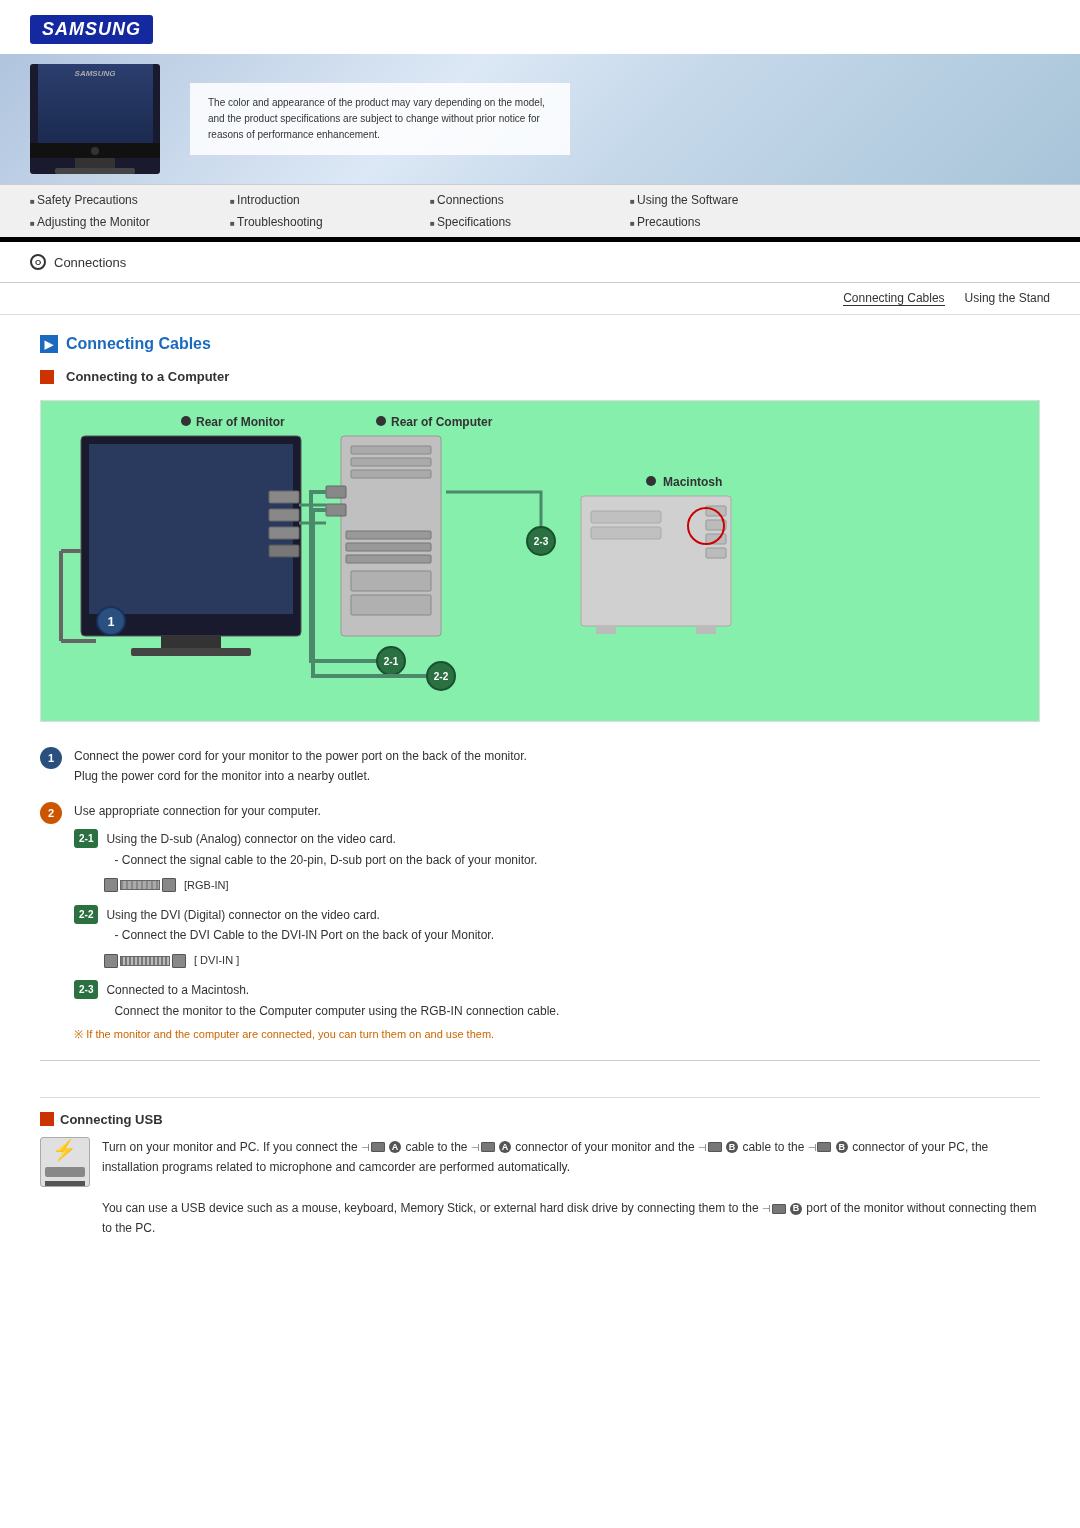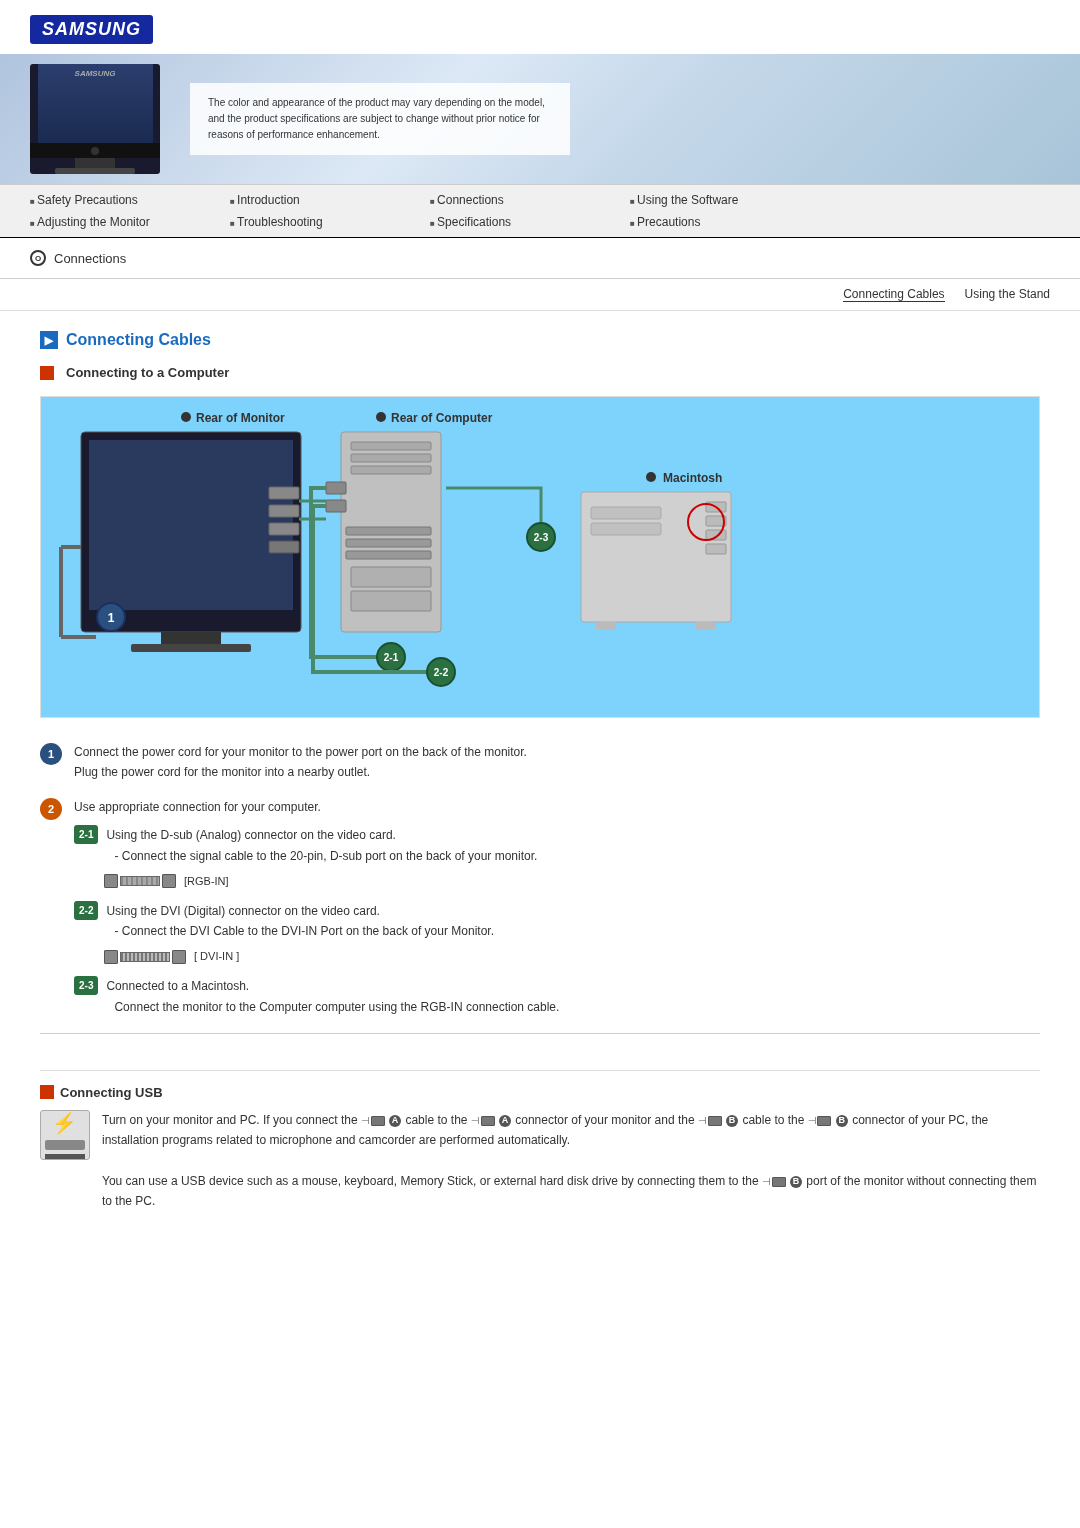--- a/index.html
+++ b/index.html
@@ -47,21 +47,21 @@
       max-width: 380px;
       font-size: 10px;
       color: #333;
       line-height: 1.6;
     }
 
     
     .nav-area {
       background: #f0f0f0;
       border-top: 1px solid #ccc;
-      border-bottom: 1px solid #000000;
+      border-bottom: 5px solid #000000;
       padding: 6px 30px;
     }
     .nav-grid {
       display: grid;
       grid-template-columns: 200px 200px 200px 200px;
       gap: 4px 0;
     }
     .nav-item {
       font-size: 12px;
       color: #333;
@@ -160,21 +160,21 @@
     }
 
     
     .diagram-area {
       display: flex;
       align-items: flex-start;
       gap: 20px;
       margin-bottom: 24px;
       padding: 10px;
       border: 1px solid #ddd;
-      background: #7dd3fc;
+      background: #86efac;
       min-height: 280px;
       position: relative;
     }
 
     
     .instructions {
       margin-top: 10px;
     }
     .instruction-item {
       display: flex;
@@ -516,20 +516,21 @@
 
         
         <div class="sub-item" style="margin-top:4px;">
           <span class="badge-green">2-3</span>
           <span>Connected to a Macintosh.<br>
             <span style="margin-left:8px;">Connect the monitor to the Computer computer using the RGB-IN connection cable.</span>
           </span>
         </div>
 
         
+        <div class="note-orange">※ If the monitor and the computer are connected, you can turn them on and use them.</div>
       </div>
     </div>
   </div>
 
   <hr class="section-divider">
 
   <div class="usb-section">
     <div class="usb-header">
       <div class="subsection-icon"></div>
       <span style="font-weight:bold;font-size:13px;">Connecting USB</span>

